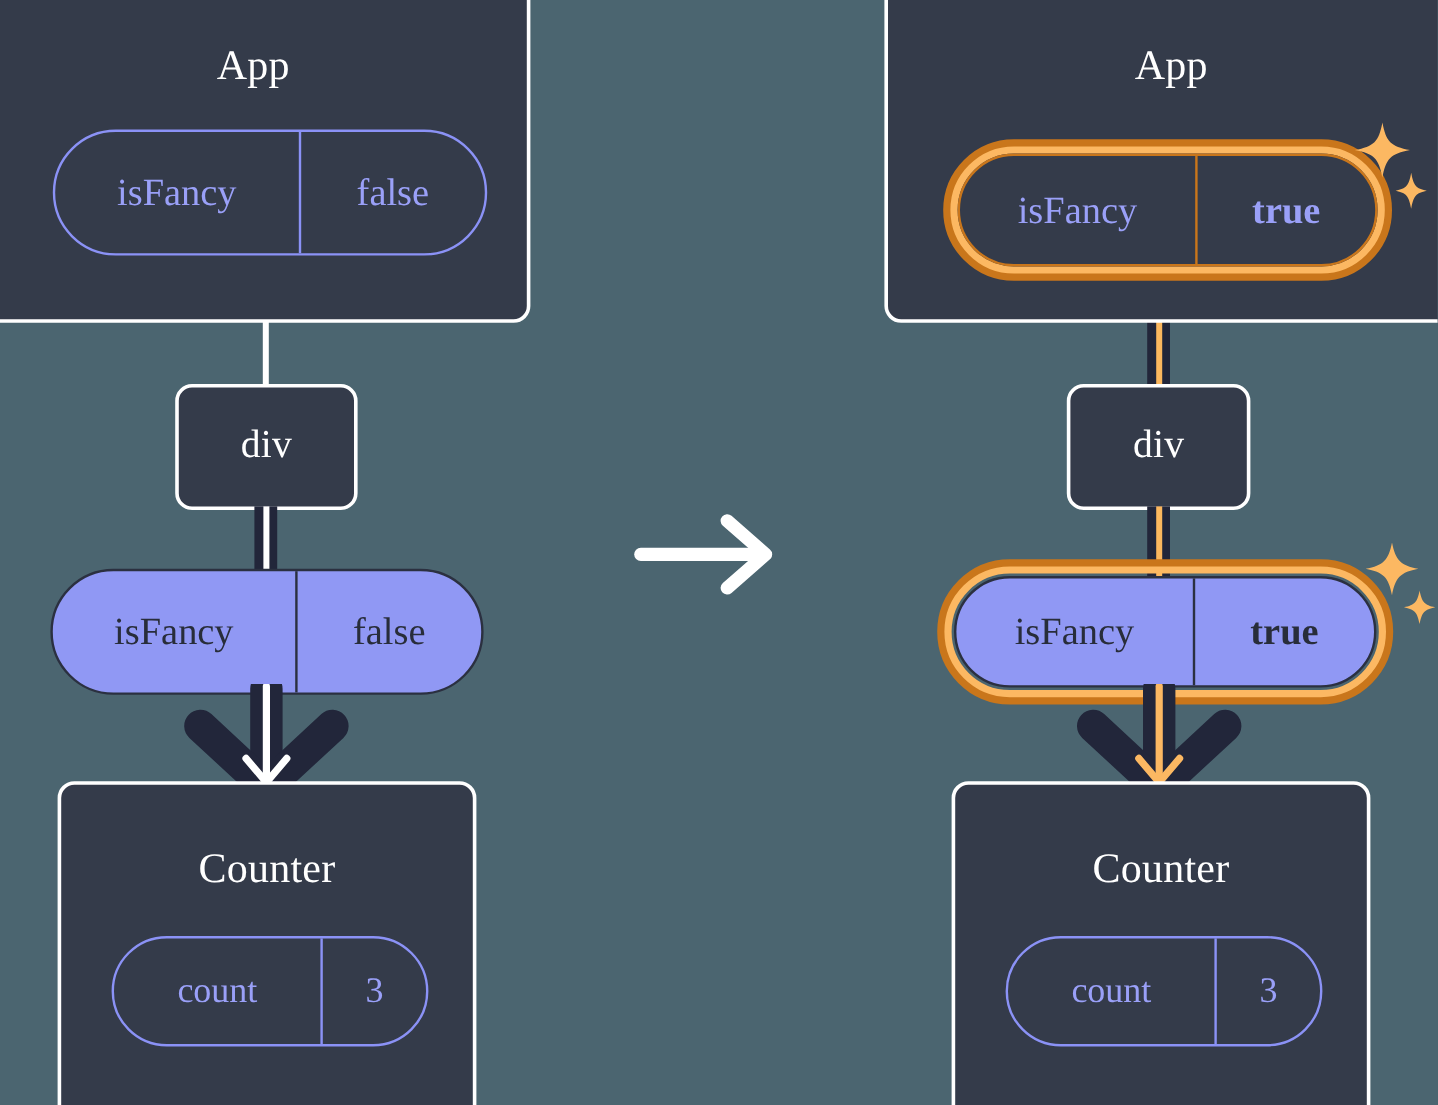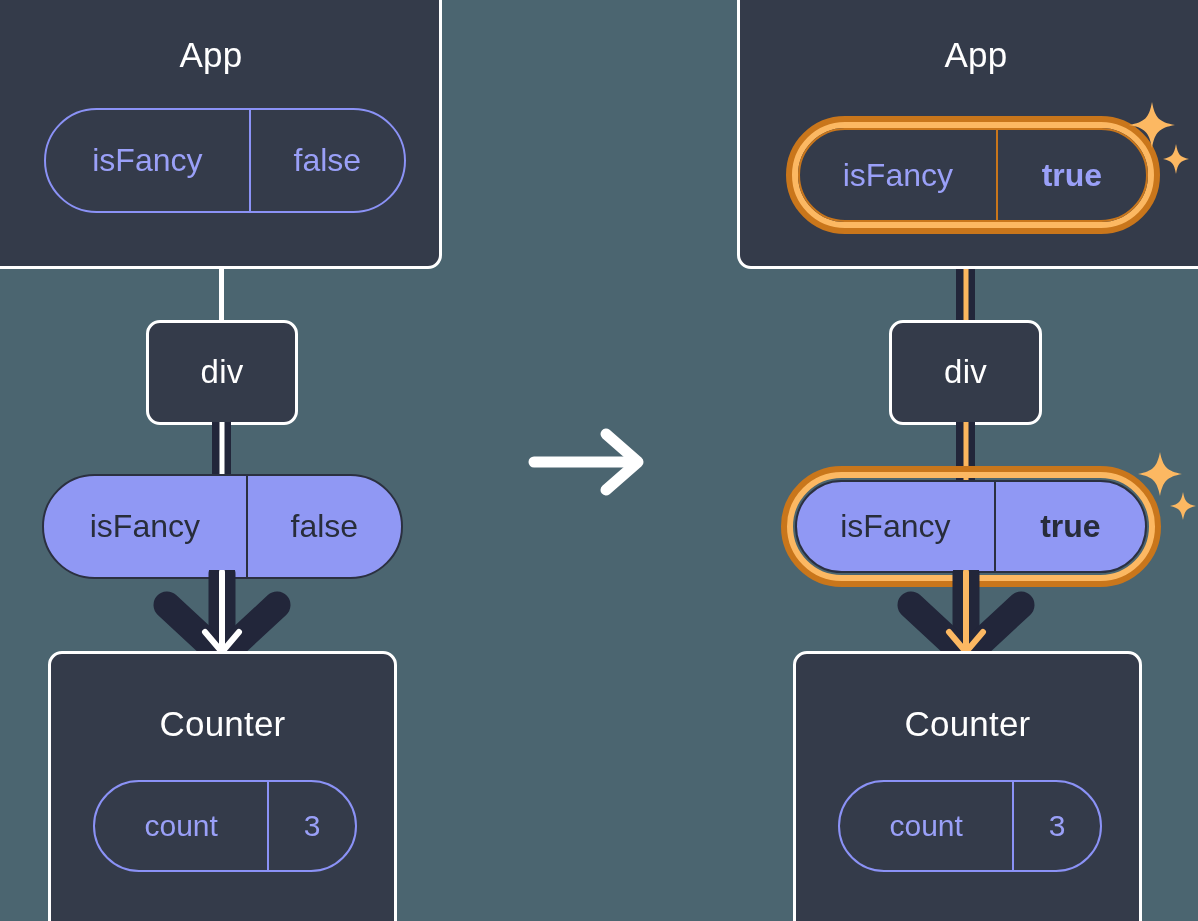--- a/index.html
+++ b/index.html
@@ -2,21 +2,21 @@
 <html><head>
 <meta charset="utf-8">
 <style>
   html,body{margin:0;padding:0;}
   body{
     width:1198px;height:921px;
     background:#4b6570;
     font-family:"Liberation Sans", sans-serif;
     overflow:hidden;
   }
-  .stage{position:relative;width:1198px;height:921px;}
+  .stage{position:relative;width:1198px;height:921px;font-family:Liberation Serif, serif;}
 
   
   .cbox{
     position:absolute;
     background:#343b4a;
     border:3px solid #ffffff;
     border-radius:14px;
     box-sizing:border-box;
   }
   .cbox .title{

